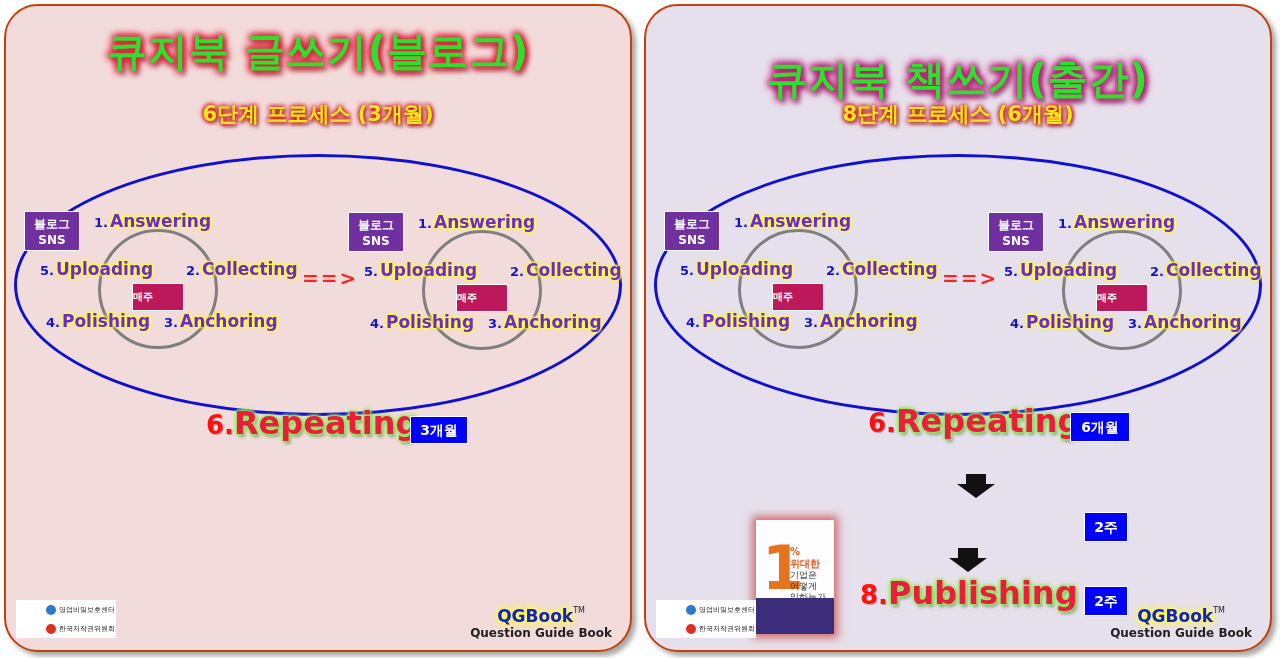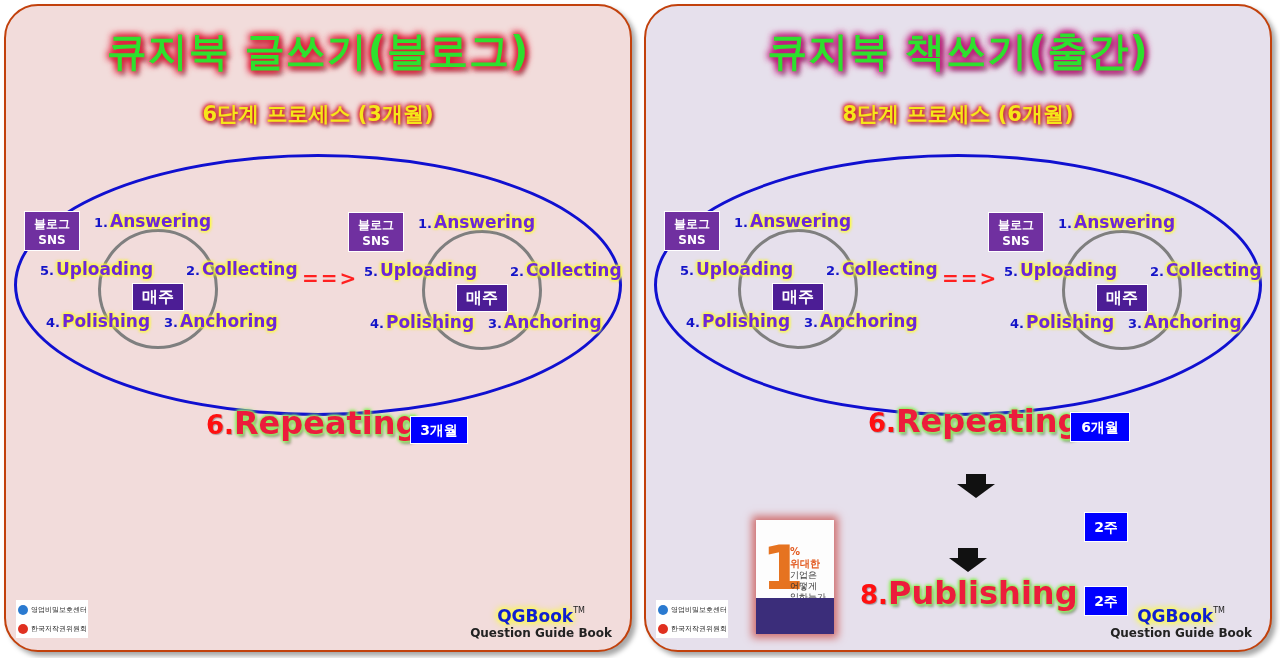--- a/index.html
+++ b/index.html
@@ -2,37 +2,37 @@
 <html><head>
 <meta charset="utf-8">
 <style>
   html,body{margin:0;padding:0;}
   body{width:1280px;height:658px;background:#ffffff;position:relative;overflow:hidden;font-family:"DejaVu Sans",sans-serif;}
   .panel{position:absolute;top:4px;height:644px;border:2px solid #c2410c;border-radius:34px;box-shadow:4px 4px 5px rgba(0,0,0,0.35);overflow:hidden;}
   .panel.left{left:4px;width:624px;background:#f2dcdb;}
   .panel.right{left:644px;width:624px;background:#e6e0ec;}
   .title{position:absolute;left:0;right:0;top:18px;text-align:center;font-size:40px;font-weight:bold;color:#2ee02e;letter-spacing:1px;}
   .panel.left .title{text-shadow:0 0 6px #e0203a,0 0 6px #e0203a,0 0 8px #e0203a,0 0 10px #e0203a,3px 4px 4px rgba(0,0,0,0.4);}
-  .panel.right .title{text-shadow:0 0 6px #c0187a,0 0 6px #c0187a,0 0 8px #c0187a,0 0 10px #c0187a,3px 4px 4px rgba(0,0,0,0.4);}
+  .panel.right .title{text-shadow:0 0 6px #c0187a,0 0 6px #c0187a,0 0 8px #c0187a,0 0 10px #c0187a,3px 4px 4px rgba(0,0,0,0.4);margin-top:28px;}
   .subtitle{position:absolute;left:0;right:0;top:94px;text-align:center;font-size:21px;font-weight:bold;color:#f5e61a;text-shadow:0 0 4px #d41c2c,0 0 4px #d41c2c,0 0 6px #d41c2c,2px 3px 3px rgba(0,0,0,0.35);}
   .ellipse{position:absolute;left:8px;top:148px;width:608px;height:262px;border:3px solid #1010d0;border-radius:50%;box-sizing:border-box;}
   .cycle{position:absolute;width:300px;height:200px;}
   .ring{position:absolute;left:90px;top:40px;width:120px;height:120px;border:3px solid #7f7f7f;border-radius:50%;box-sizing:border-box;}
   .blog-box{position:absolute;left:10px;top:10px;width:56px;height:40px;background:#7030a0;border:1px solid #fff;color:#fff;font-size:12px;font-weight:bold;text-align:center;line-height:16px;padding-top:4px;box-sizing:border-box;}
-  .weekly{position:absolute;left:126px;top:127px;width:50px;height:26px;background:#4c1d95;border:1px solid #fff;color:#fff;font-size:16px;font-weight:bold;text-align:center;line-height:26px;}
+  .weekly{position:absolute;left:126px;top:127px;width:50px;height:26px;background:#be185d;border:1px solid #fff;color:#fff;font-size:10px;font-weight:bold;text-align:left;line-height:26px;}
   .step{position:absolute;white-space:nowrap;font-weight:bold;}
   .step .num{color:#1414c8;font-size:13px;margin-right:2px;}
   .step .lbl{color:#6d28d9;font-size:17px;text-shadow:0 0 3px #ffff33,0 0 3px #ffff33,0 0 3px #ffff33,0 0 4px #ffff33;}
   .arrow{position:absolute;color:#ff2020;font-weight:bold;font-size:20px;letter-spacing:2px;}
   .big-step{position:absolute;white-space:nowrap;font-weight:bold;}
   .big-step .num{color:#ff1010;font-size:26px;text-shadow:1px 1px 1px rgba(0,0,0,0.3);}
   .big-step .lbl{color:#ec1c3c;font-size:32px;text-shadow:0 0 3px #90ee60,0 0 3px #90ee60,0 0 4px #90ee60,0 0 5px #90ee60,2px 3px 3px rgba(0,0,0,0.35);}
   .dur{position:absolute;background:#0000ff;color:#fff;font-weight:bold;font-size:14px;text-align:center;border:1px solid #fff;}
   .bottom-banner{position:absolute;left:46px;top:528px;width:544px;height:34px;background:#c00000;color:#fff;font-size:20px;font-weight:bold;text-align:center;line-height:34px;}
-  .logos{position:absolute;left:10px;top:594px;width:72px;height:38px;background:#fff;font-size:7px;}
+  .logos{position:absolute;left:10px;top:594px;width:72px;height:38px;background:#fff;font-size:7px;padding-left:28px;}
   .logos .row{display:flex;align-items:center;height:19px;padding-left:2px;}
   .logos .ico{width:10px;height:10px;border-radius:50%;margin-right:3px;}
   .logos .t{font-size:7px;color:#222;white-space:nowrap;}
   .qg{position:absolute;right:18px;top:600px;text-align:center;}
   .qg .name{font-size:17px;font-weight:bold;color:#1020d0;text-shadow:0 0 4px #ffff40,0 0 6px #ffff40,0 0 8px #ffff40;}
   .qg .tm{font-size:8px;vertical-align:top;color:#222;}
   .qg .sub{font-size:12px;color:#222;font-weight:bold;}
   .down-arrow{position:absolute;width:0;height:0;}
   .down-arrow .shaft{position:absolute;left:-10px;top:0;width:20px;height:10px;background:#111;}
   .down-arrow .head{position:absolute;left:-19px;top:10px;width:0;height:0;border-left:19px solid transparent;border-right:19px solid transparent;border-top:14px solid #111;}

